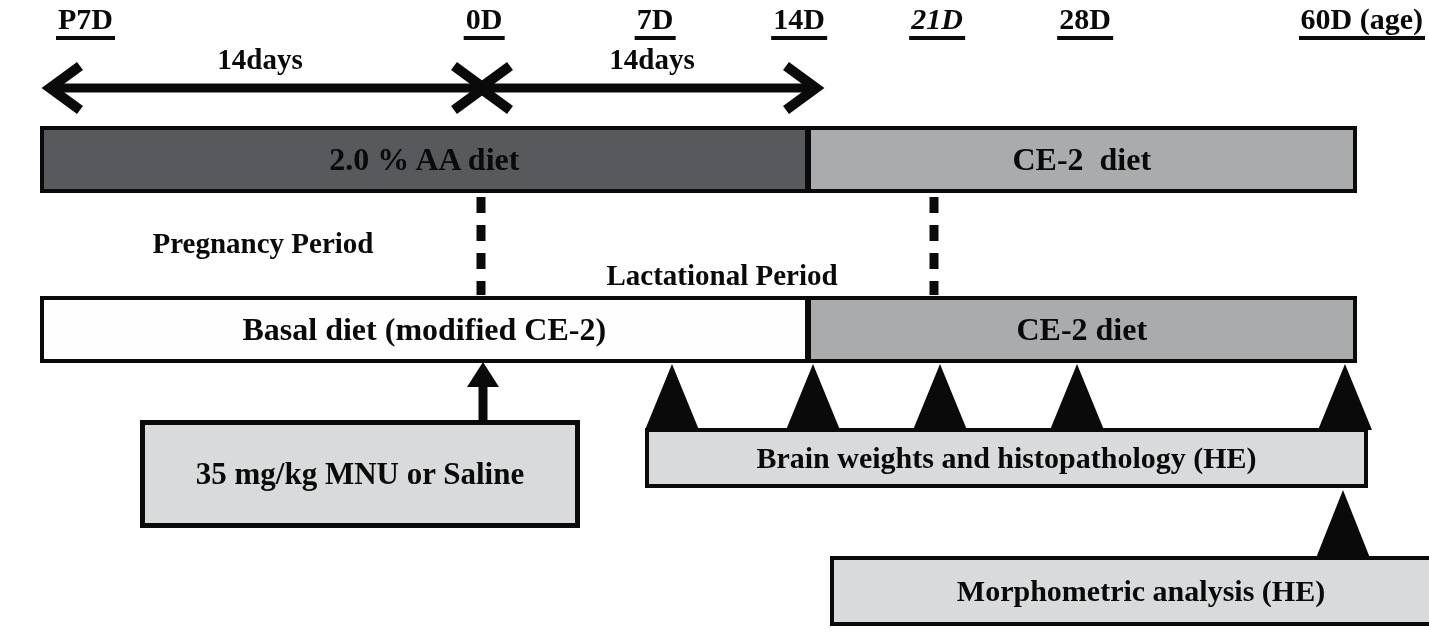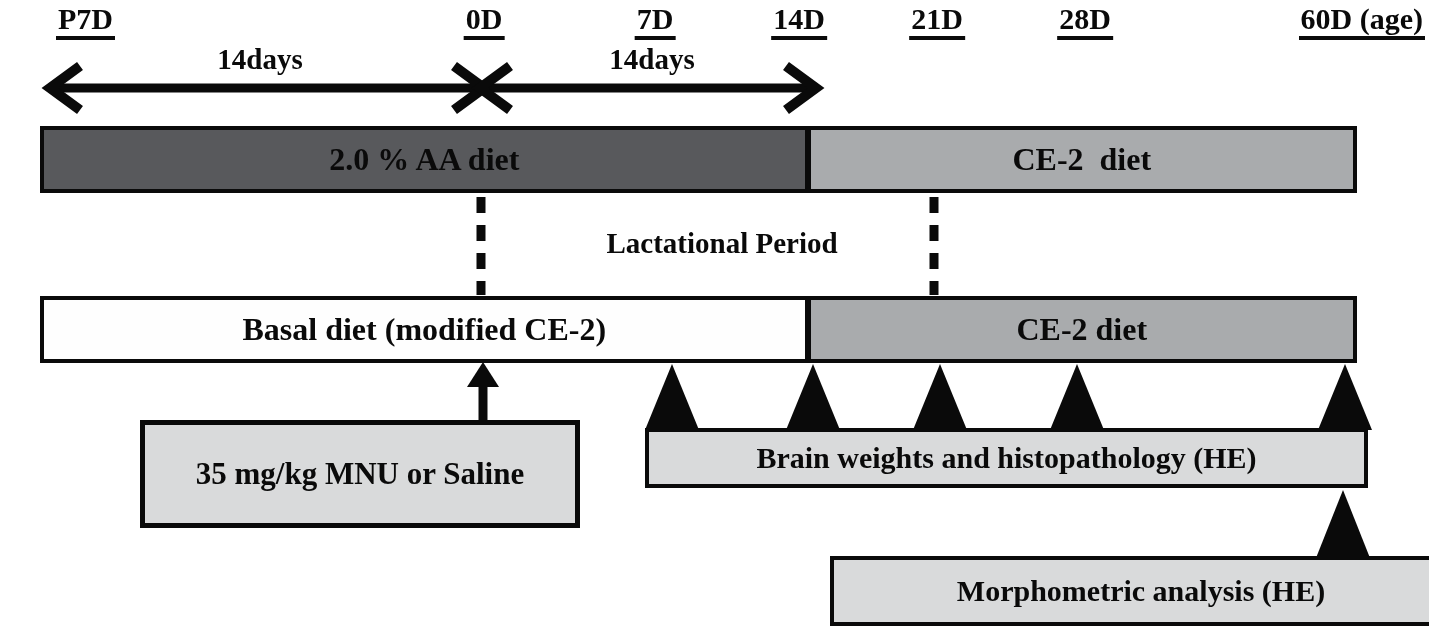--- a/index.html
+++ b/index.html
@@ -70,21 +70,21 @@
 </style>
 </head>
 <body>
 
 <div class="canvas">
 
   <span class="day-label" style="left:12px;margin-left:44px;">P7D</span>
   <span class="day-label centered" style="left:484px;">0D</span>
   <span class="day-label centered" style="left:655px;">7D</span>
   <span class="day-label centered" style="left:799px;">14D</span>
-  <span class="day-label centered" style="left:937px;">21D</span>
+  <span class="day-label centered" style="left:937px;font-style:italic;">21D</span>
   <span class="day-label centered" style="left:1085px;">28D</span>
   <span class="day-label" style="right:4px;">60D (age)</span>
 
   <span class="interval-label" style="left:260px;">14days</span>
   <span class="interval-label" style="left:652px;">14days</span>
 
   <svg class="overlay" width="1429" height="638" viewBox="0 0 1429 638">
 
     <g stroke="#0a0a0a" fill="none">
       <line x1="50" y1="88" x2="484" y2="88" stroke-width="9"></line>
@@ -117,21 +117,22 @@
   <div class="diet-bar bar-top">
     <div class="seg seg-left bg-dark">
       <span>2.0 % AA diet</span>
     </div>
     <div class="seg-divider"></div>
     <div class="seg seg-right bg-light">
       <span>CE-2  diet</span>
     </div>
   </div>
 
-  <span class="period-label" style="left:722px;">Lactational Period</span>
+  <span class="period-label" style="left:263px;">Pregnancy Period</span>
+  <span class="period-label" style="left:722px;margin-top:32px;">Lactational Period</span>
 
   <div class="diet-bar bar-bottom">
     <div class="seg seg-left bg-white">
       <span>Basal diet (modified CE-2)</span>
     </div>
     <div class="seg-divider"></div>
     <div class="seg seg-right bg-light">
       <span>CE-2 diet</span>
     </div>
   </div>

